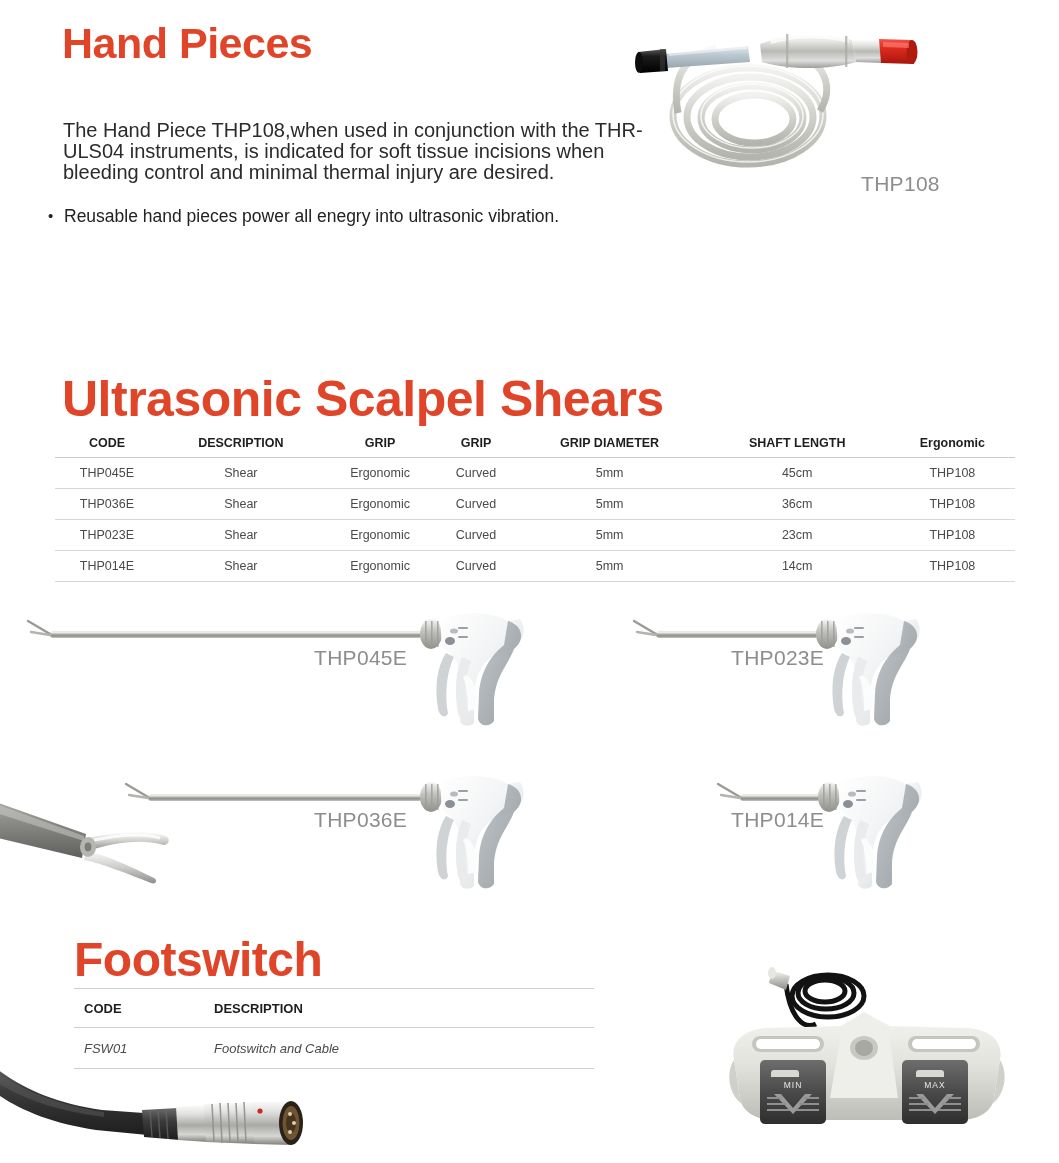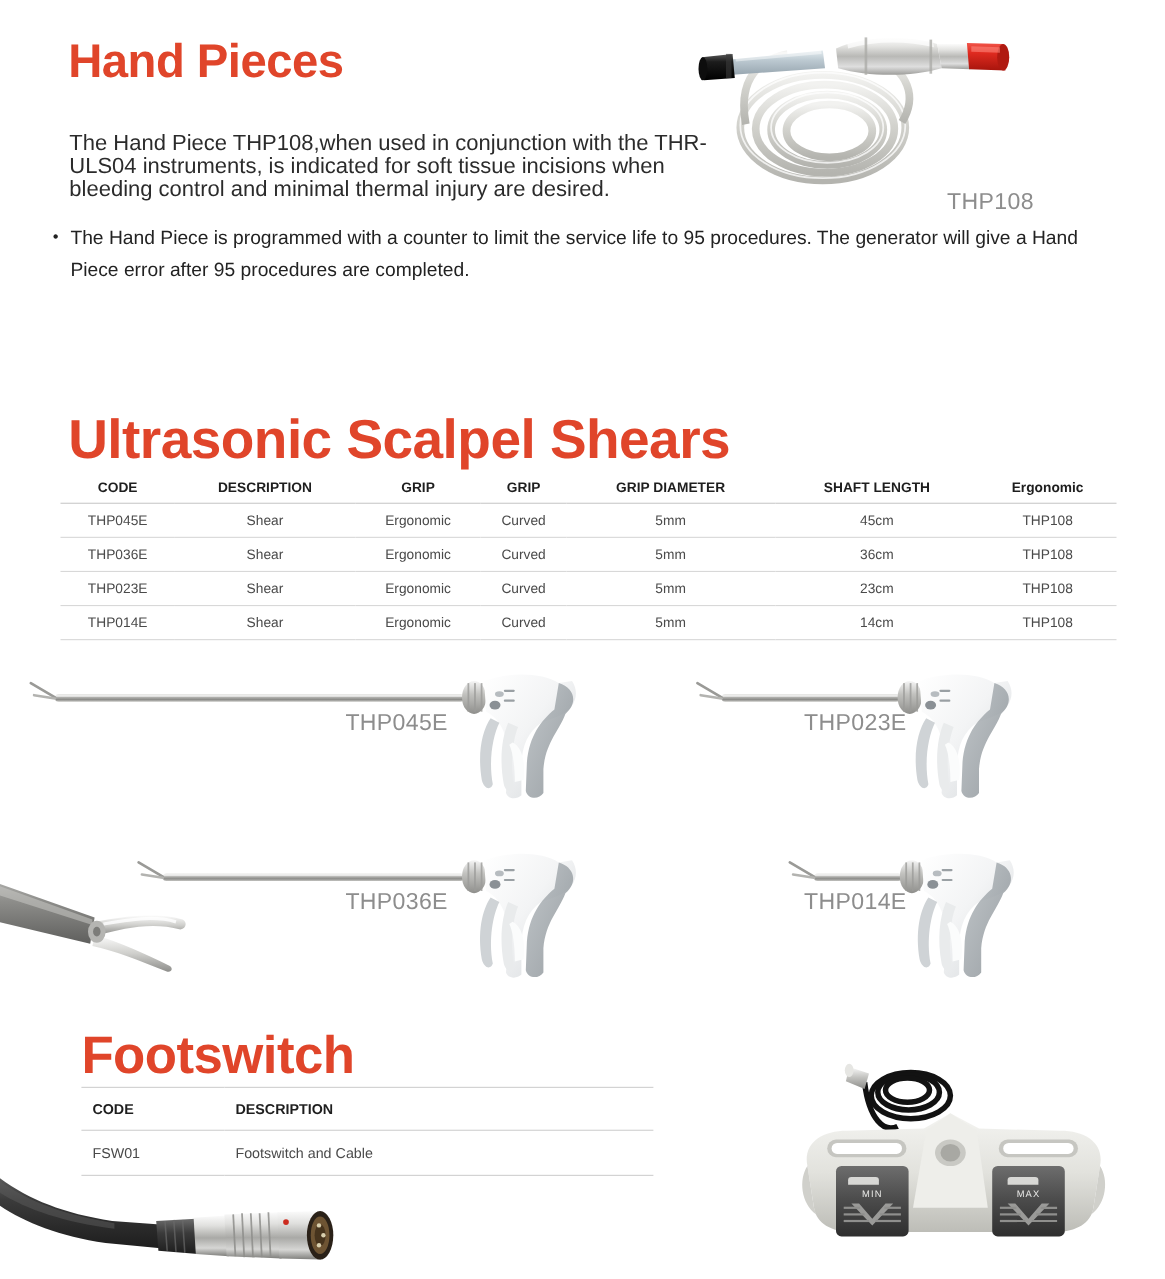--- a/index.html
+++ b/index.html
@@ -17,21 +17,21 @@
   }
 
   
   .heading {
     position: absolute;
     color: #e0452a;
     font-weight: bold;
     letter-spacing: -0.5px;
     white-space: nowrap;
   }
-  #hand-pieces-heading { left: 62px; top: 32px; font-size: 43px; }
+  #hand-pieces-heading { left: 62px; top: 19px; font-size: 43px; }
   #shears-heading      { left: 62px; top: 370px; font-size: 50px; }
   #footswitch-heading  { left: 74px; top: 932px; font-size: 48px; }
 
   
   #intro-paragraph {
     position: absolute;
     left: 63px;
     top: 100px;
     width: 580px;
     font-size: 20px;
@@ -101,21 +101,21 @@
   #footswitch-table thead th {
     font-weight: bold;
     color: #1e1e1e;
     font-size: 13px;
     height: 38px;
   }
   #footswitch-table thead tr {
     border-top: 1px solid #cfcfcf;
     border-bottom: 1px solid #cfcfcf;
   }
-  #footswitch-table tbody tr { border-bottom: 1px solid #cfcfcf; }
+  #footswitch-table tbody tr { border-bottom: 1px solid #cfcfcf; font-style: italic; }
   #footswitch-table tbody td { font-size: 13px; color: #4a4a4a; }
   .fs-col-code { width: 120px; }
 
   
   .product-label {
     position: absolute;
     color: #8d8d8d;
     font-size: 21px;
     letter-spacing: 0.3px;
     white-space: nowrap;
@@ -140,21 +140,21 @@
   svg { display: block; overflow: visible; }
 </style>
 </head>
 <body>
 
 <div class="heading" id="hand-pieces-heading">Hand Pieces</div>
 
 <p id="intro-paragraph">The Hand Piece THP108,when used in conjunction with the THR-ULS04 instruments, is indicated for soft tissue incisions when bleeding control and minimal thermal injury are desired.</p>
 
 <ul id="bullet-list">
-  <li>The Hand Piece is programmed with a counter to limit the service life to 95 procedures. The generator will give a Hand Piece error after 95 procedures are completed.</li>
+  <li>Reusable hand pieces power all enegry into ultrasonic vibration.</li>
 </ul>
 
 <div class="img-holder" id="handpiece-image">
   <svg width="330" height="175" viewBox="0 0 330 175">
     <defs>
       <linearGradient id="gCable" x1="0" y1="0" x2="0" y2="1">
         <stop offset="0" stop-color="#f2f2f0"></stop>
         <stop offset="0.45" stop-color="#d3d3ce"></stop>
         <stop offset="1" stop-color="#b4b4af"></stop>
       </linearGradient>

